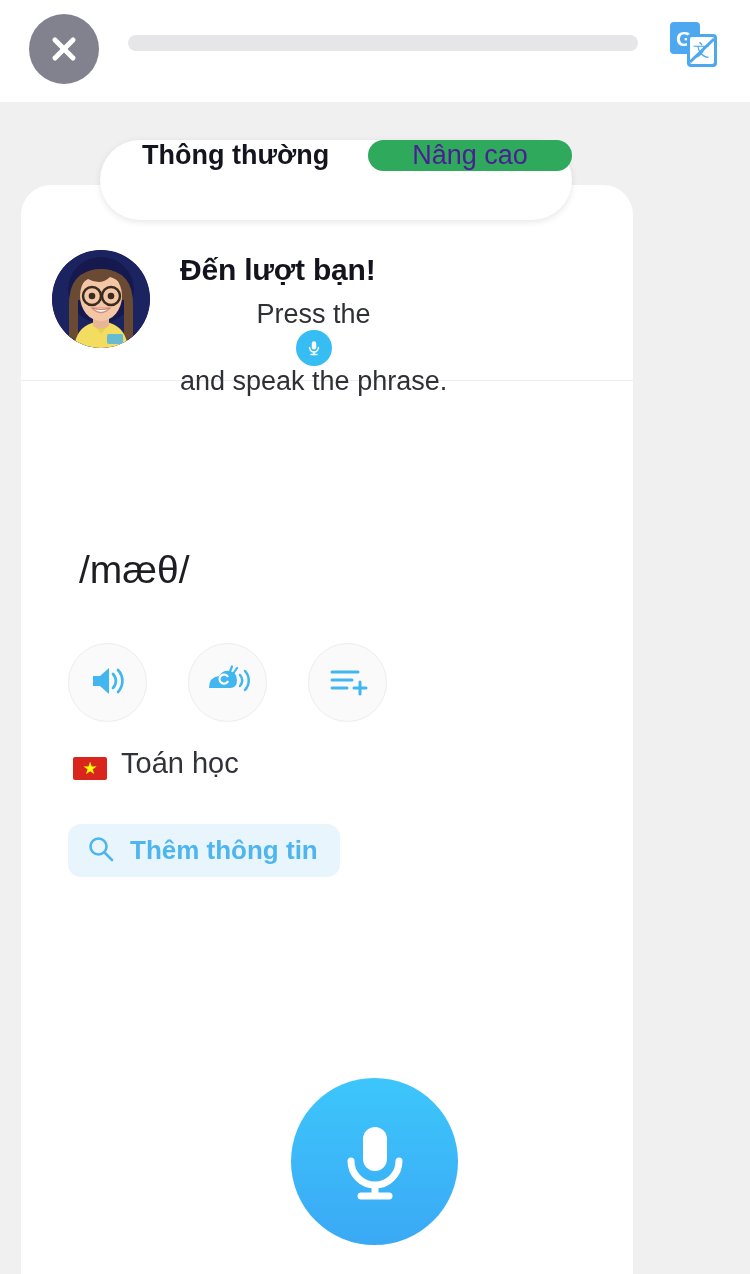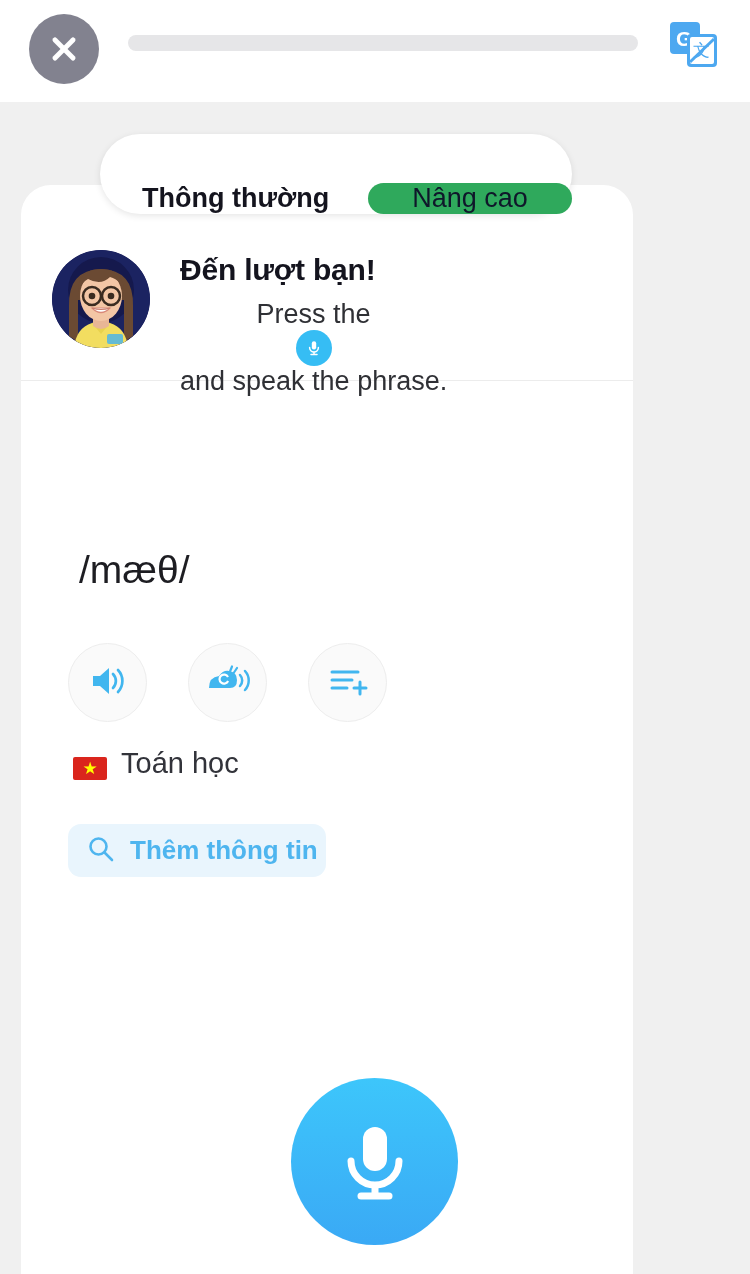--- a/index.html
+++ b/index.html
@@ -56,24 +56,24 @@
   .gt-icon {
     position: absolute;
     left: 670px; top: 22px;
     width: 48px; height: 46px;
     cursor: pointer;
   }
 
   
   .tabs {
     position: absolute;
-    left: 100px; top: 134px;
+    left: 100px; top: 140px;
     height: 80px;
     display: flex;
-    align-items: flex-end;
+    align-items: flex-start;
     border-radius: 40px;
     background: #ffffff;
     box-shadow: 0 2px 7px rgba(0,0,0,0.10);
     z-index: 5;
   }
   .tab {
     display: flex;
     align-items: center;
     justify-content: center;
     border-radius: 40px;
@@ -82,21 +82,21 @@
     white-space: nowrap;
   }
   .tab.inactive {
     padding: 0 39px 0 42px;
     color: #14141e;
     font-weight: bold;
     background: transparent;
   }
   .tab.active {
     padding: 0 44px;
-    color: #0f172a;
+    color: #4c1d95;
     font-weight: normal;
     background: #2fa95c;
   }
 
   
   .card {
     position: absolute;
     left: 21px; top: 185px;
     width: 612px; height: 1089px;
     background: #ffffff;
@@ -208,21 +208,21 @@
     color: #ffff00;
     font-size: 17px;
     line-height: 1;
   }
 
   
   .more-info {
     position: absolute;
     left: 47px; top: 639px;
     height: 53px;
-    padding: 0 8px 0 19px;
+    padding: 0 22px 0 19px;
     background: #e9f5fd;
     border-radius: 13px;
     display: inline-flex;
     align-items: center;
     gap: 15px;
     cursor: pointer;
   }
   .more-info-label {
     font-size: 26px;
     font-weight: bold;

